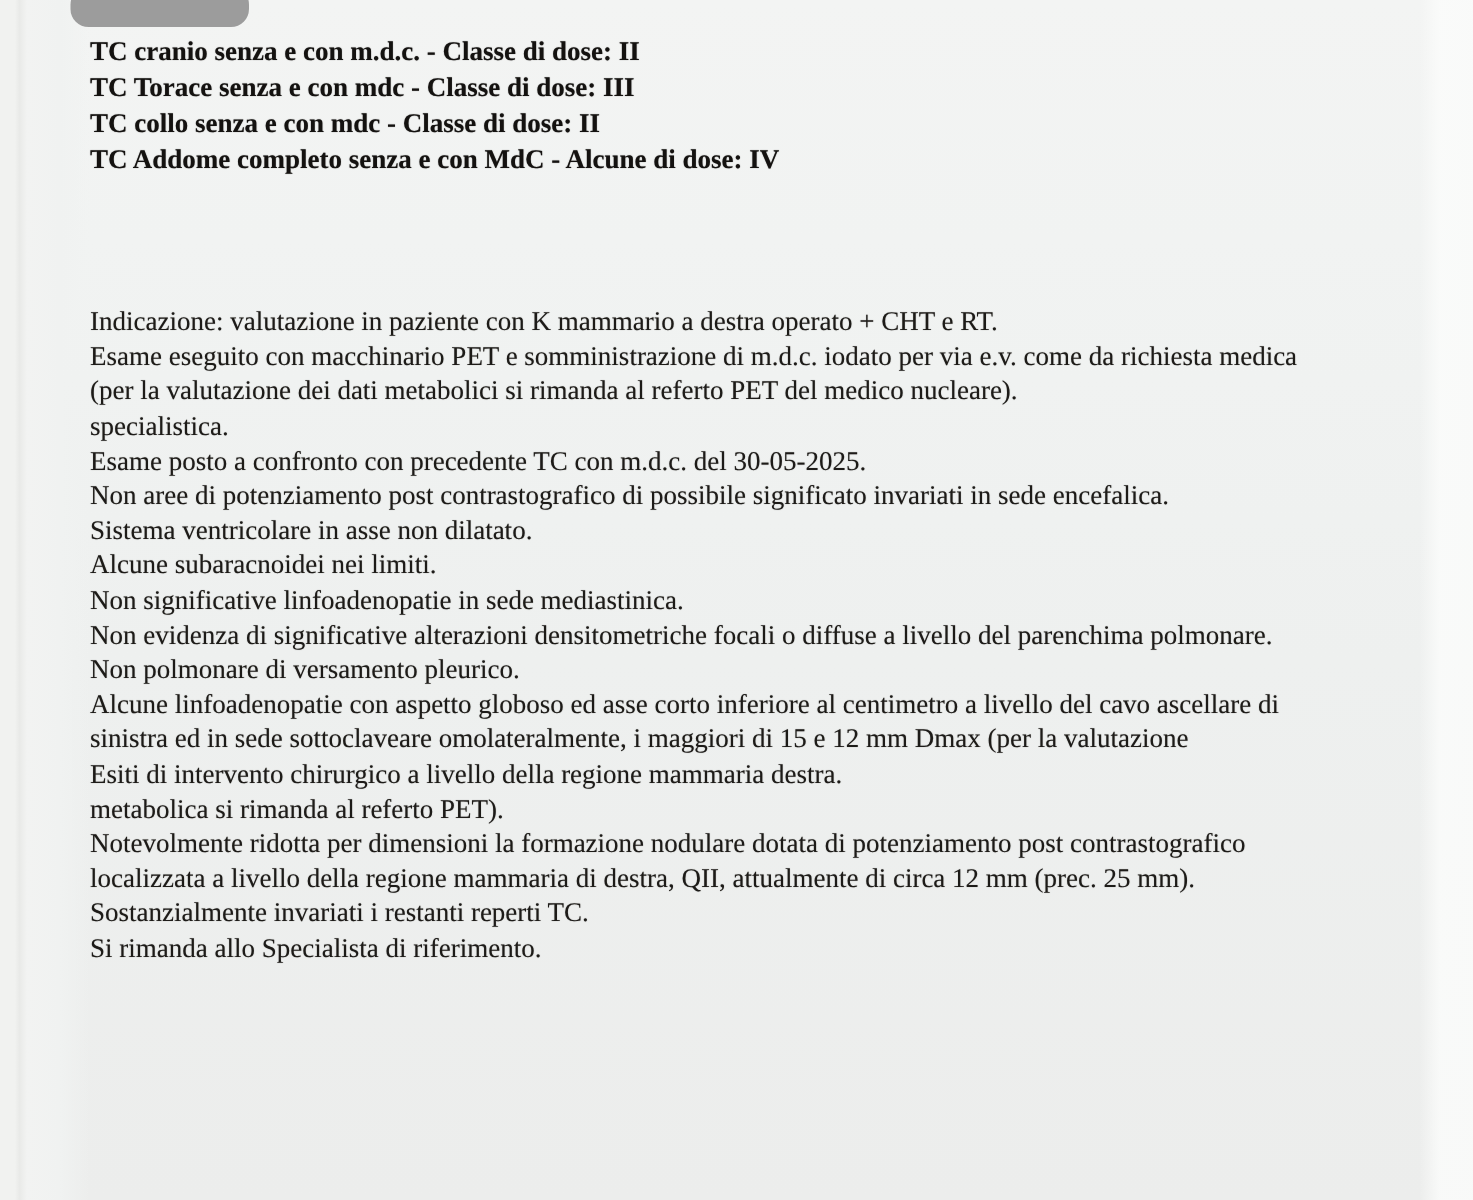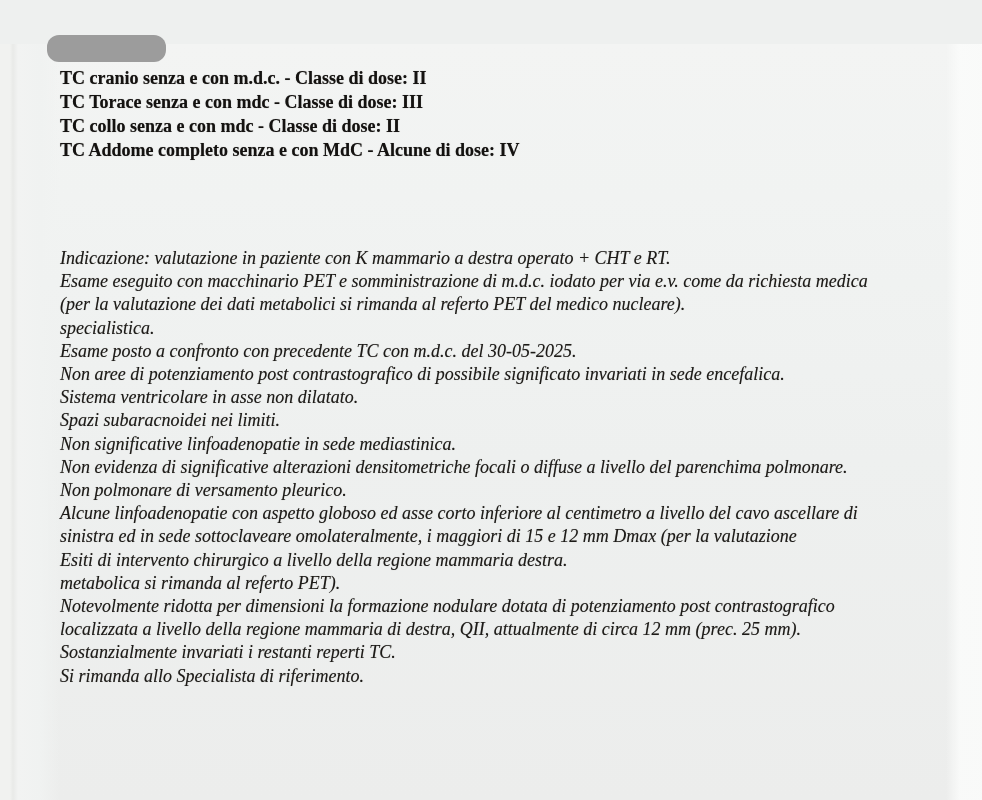--- a/index.html
+++ b/index.html
@@ -14,21 +14,20 @@
     background: #eef0ef;
     font-family: "Liberation Serif", serif;
   }
   .scan-page {
     position: absolute;
     inset: 0;
     background:
       linear-gradient(90deg, rgba(255,255,255,0) 0px, rgba(255,255,255,0) 946px, rgba(251,252,251,0.85) 960px, rgba(250,251,250,0.9) 100%),
       linear-gradient(90deg, #f1f2f0 0px, #f1f2f0 10px, #e9eae8 13px, #f2f3f2 18px, #f0f2f1 40px, rgba(240,242,241,0) 60px),
       linear-gradient(180deg, #f3f4f3 0%, #f1f3f2 20%, #eef0ef 55%, #ecedec 100%);
-    margin-top: 44px;
   }
   .redaction-pill {
     position: absolute;
     left: 47px;
     top: -9px;
     width: 119px;
     height: 27px;
     border-radius: 12px;
     background: #9c9c9c;
   }
@@ -45,21 +44,20 @@
   }
   .report-body {
     position: absolute;
     left: 60px;
     top: 203px;
     color: #1d1b18;
     font-size: 18px;
     line-height: 23.2px;
     white-space: nowrap;
     text-shadow: 0 0 0.7px rgba(45,42,38,0.45);
-    font-style: italic;
   }
   .text-line {
     display: block;
   }
 </style>
 </head>
 <body>
 
 <div class="scan-page">
 
@@ -73,21 +71,21 @@
     </div>
 
   <div class="report-body">
       <div class="text-line">Indicazione: valutazione in paziente con K mammario a destra operato + CHT e RT.</div>
       <div class="text-line">Esame eseguito con macchinario PET e somministrazione di m.d.c. iodato per via e.v. come da richiesta medica</div>
       <div class="text-line">(per la valutazione dei dati metabolici si rimanda al referto PET del medico nucleare).</div>
       <div class="text-line">specialistica.</div>
       <div class="text-line">Esame posto a confronto con precedente TC con m.d.c. del 30-05-2025.</div>
       <div class="text-line">Non aree di potenziamento post contrastografico di possibile significato invariati in sede encefalica.</div>
       <div class="text-line">Sistema ventricolare in asse non dilatato.</div>
-      <div class="text-line">Spazi subaracnoidei nei limiti.</div>
+      <div class="text-line">Alcune subaracnoidei nei limiti.</div>
       <div class="text-line">Non significative linfoadenopatie in sede mediastinica.</div>
       <div class="text-line">Non evidenza di significative alterazioni densitometriche focali o diffuse a livello del parenchima polmonare.</div>
       <div class="text-line">Non polmonare di versamento pleurico.</div>
       <div class="text-line">Alcune linfoadenopatie con aspetto globoso ed asse corto inferiore al centimetro a livello del cavo ascellare di</div>
       <div class="text-line">sinistra ed in sede sottoclaveare omolateralmente, i maggiori di 15 e 12 mm Dmax (per la valutazione</div>
       <div class="text-line">Esiti di intervento chirurgico a livello della regione mammaria destra.</div>
       <div class="text-line">metabolica si rimanda al referto PET).</div>
       <div class="text-line">Notevolmente ridotta per dimensioni la formazione nodulare dotata di potenziamento post contrastografico</div>
       <div class="text-line">localizzata a livello della regione mammaria di destra, QII, attualmente di circa 12 mm (prec. 25 mm).</div>
       <div class="text-line">Sostanzialmente invariati i restanti reperti TC.</div>

